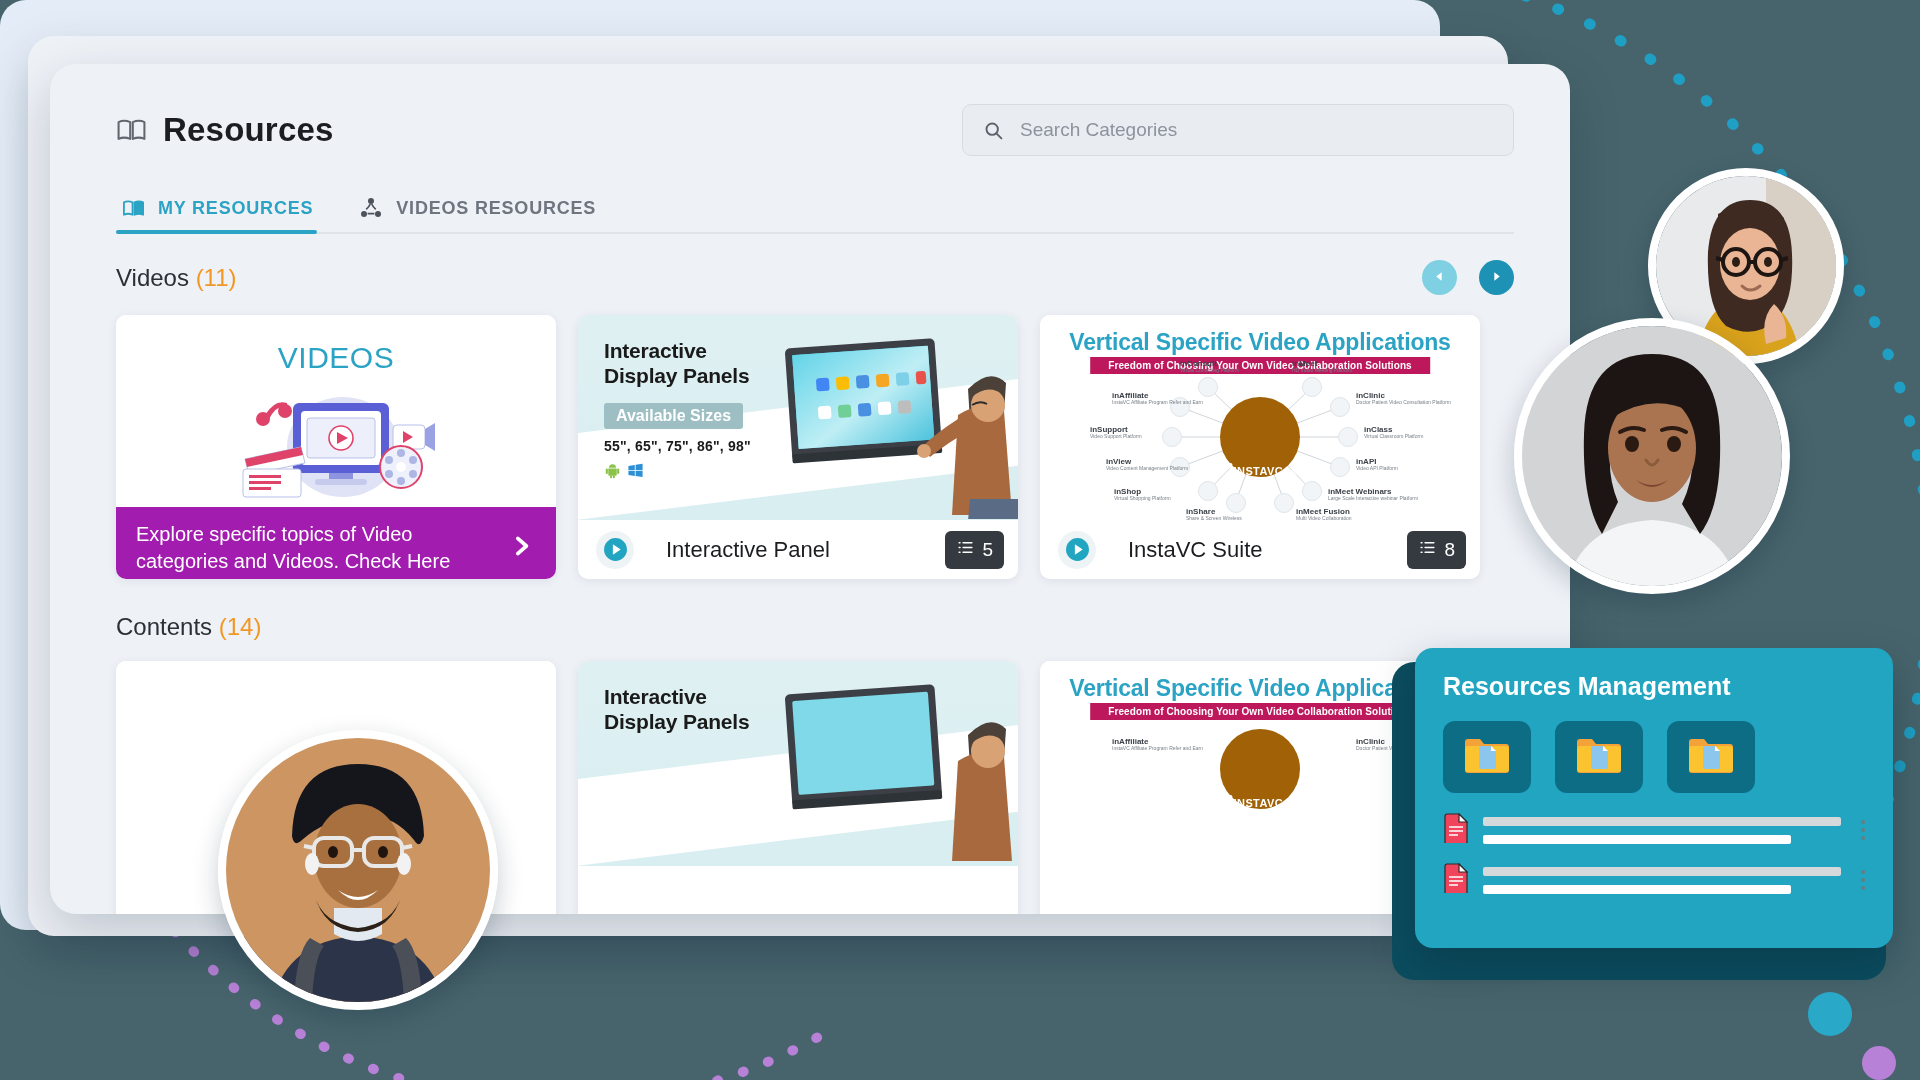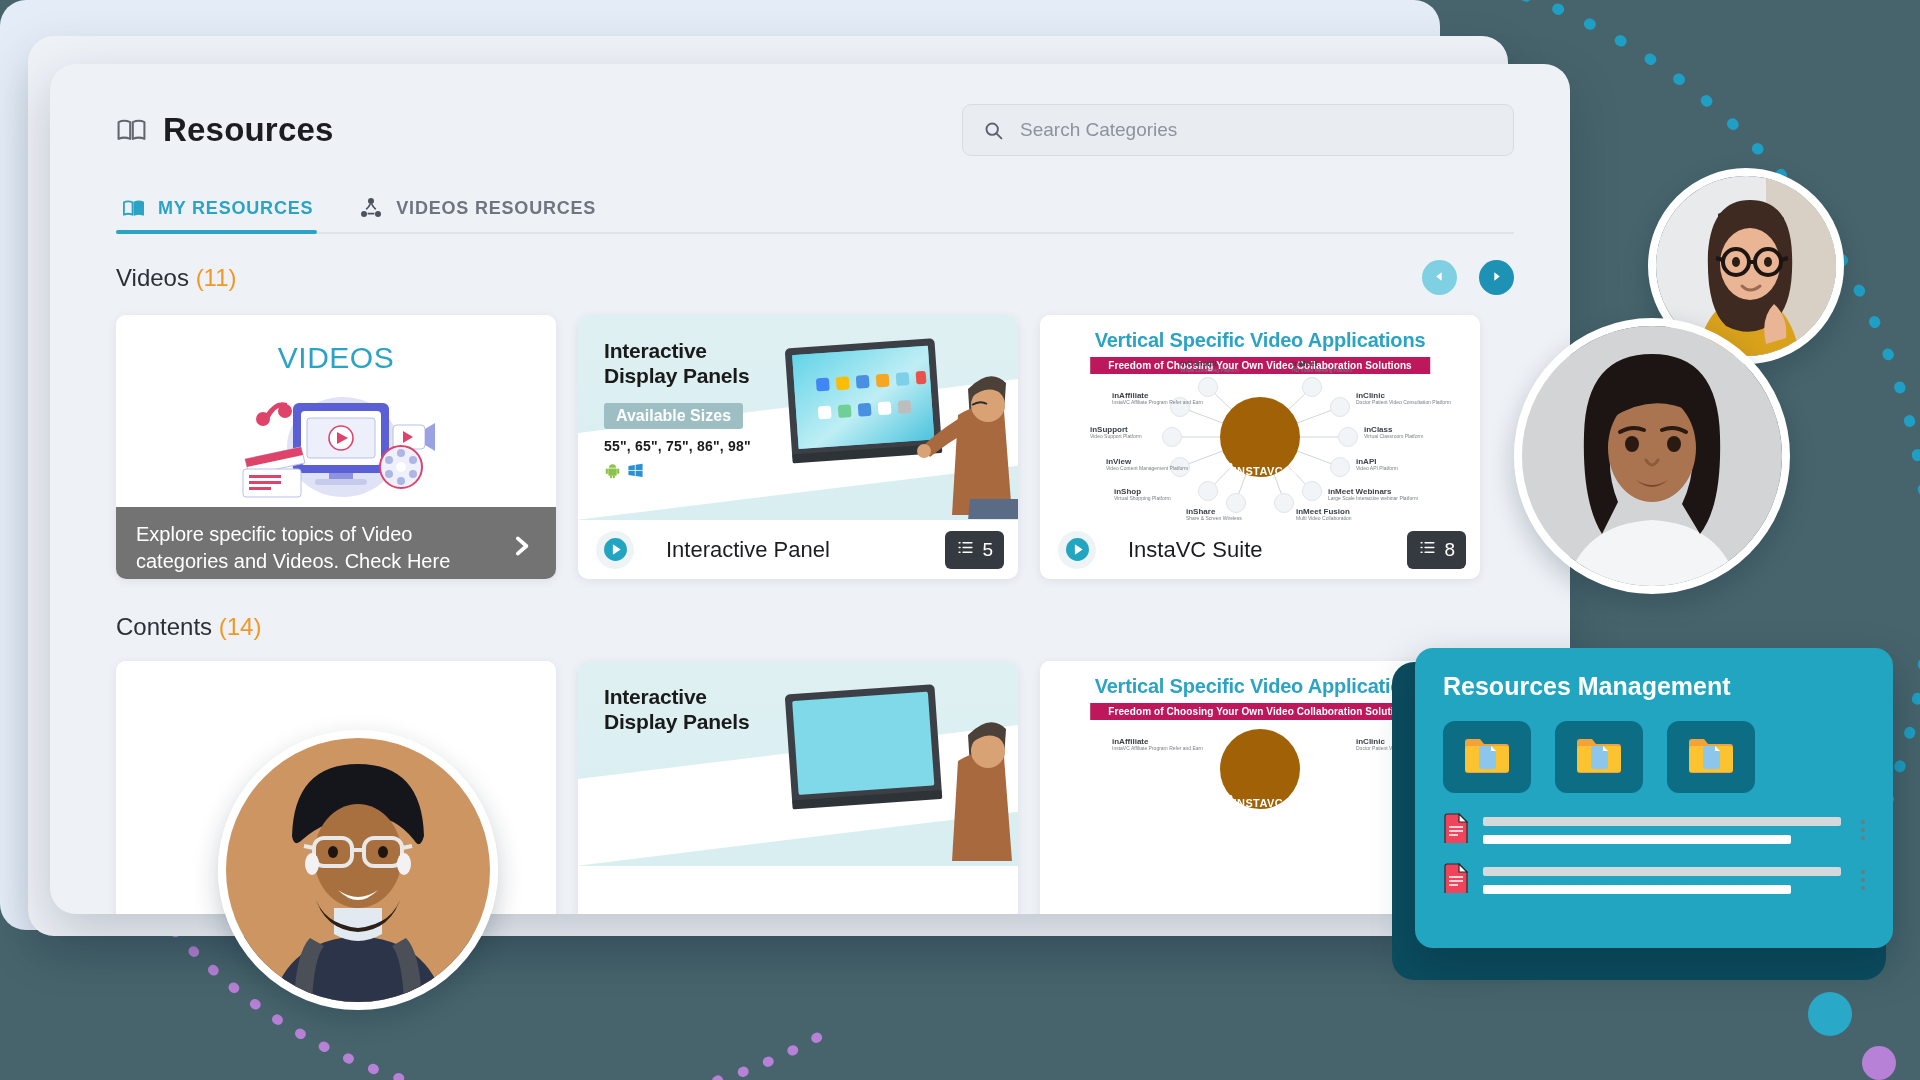--- a/index.html
+++ b/index.html
@@ -108,21 +108,21 @@
 
   
   #card-videos { display: flex; flex-direction: column; height: 264px; }
   #videos-thumb {
     flex: 1; display: flex; flex-direction: column; align-items: center;
     justify-content: flex-start; padding-top: 26px; background: #fff;
   }
   #videos-heading { font-size: 30px; color: #2ba3c4; font-weight: 400; letter-spacing: .5px; }
   #videos-illustration { margin-top: 10px; }
   #videos-cta {
-    background: #737373; color: #fff;
+    background: #a21caf; color: #fff;
     display: flex; align-items: center; justify-content: space-between;
     padding: 14px 22px 16px 20px; cursor: pointer;
   }
   #videos-cta-text { font-size: 20px; line-height: 1.36; max-width: 350px; }
 
   
   .media-thumb { height: 205px; width: 100%; position: relative; overflow: hidden; }
   .media-foot {
     height: 59px; display: flex; align-items: center; gap: 32px;
     padding: 0 14px 0 18px;
@@ -153,21 +153,21 @@
     background: #9dbfc4; color: #fff; font-weight: 700; font-size: 16px;
     padding: 4px 12px; border-radius: 3px;
   }
   .idp-sizes { margin-top: 9px; font-size: 14px; font-weight: 700; color: #1a1a1a; letter-spacing: .2px; }
   .idp-os { margin-top: 8px; display: flex; gap: 6px; align-items: center; }
 
   
   .vc-thumb { background: #ffffff; }
   .vc-h1 {
     position: absolute; top: 14px; left: 0; right: 0; text-align: center;
-    font-size: 20px; font-weight: 700; color: #2ba3c4; letter-spacing: -.2px;
+    font-size: 23px; font-weight: 700; color: #2ba3c4; letter-spacing: -.2px;
   }
   .vc-sub {
     position: absolute; top: 42px; left: 50%; transform: translateX(-50%);
     background: #be185d; color: #fff; font-size: 10px; font-weight: 700;
     padding: 3px 18px; letter-spacing: .1px; white-space: nowrap;
   }
   .vc-hub {
     position: absolute; left: 50%; top: 122px; transform: translate(-50%,-50%);
     width: 80px; height: 80px; border-radius: 50%; background: #a16207;
     display: flex; flex-direction: row; align-items: flex-end; justify-content: center;

